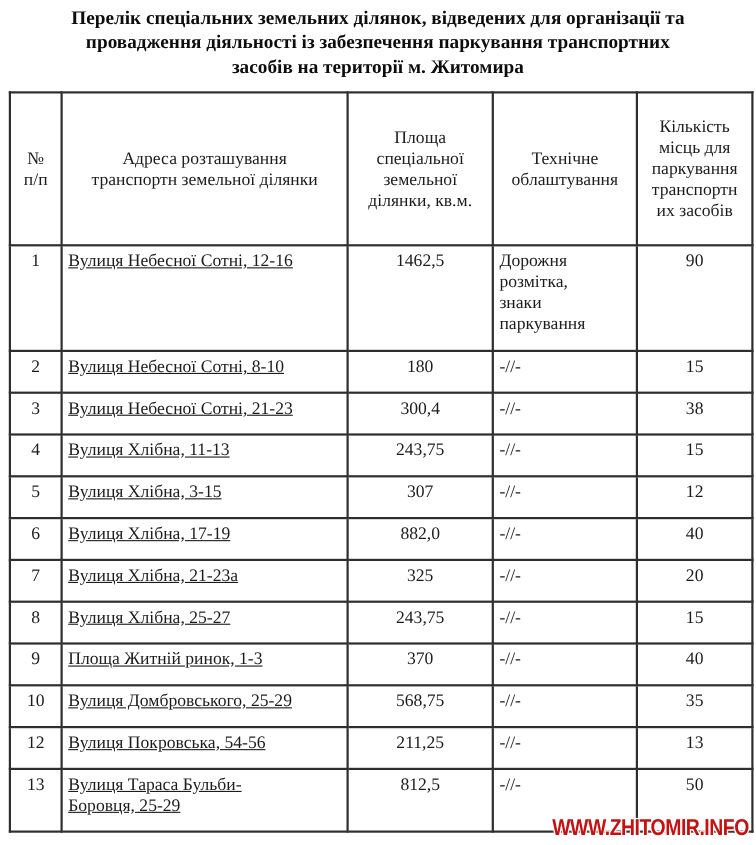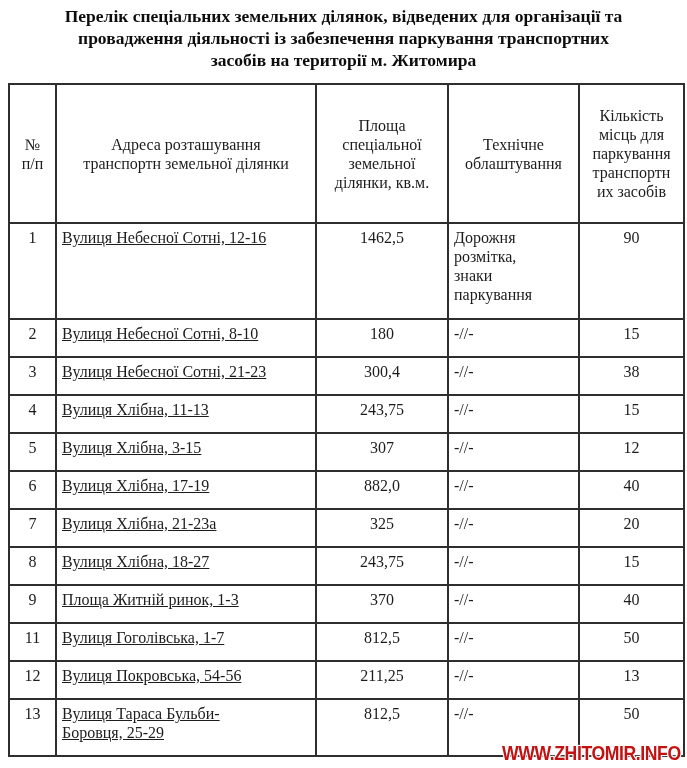--- a/index.html
+++ b/index.html
@@ -168,38 +168,38 @@
   </tr>
         <tr class="row">
     <td class="c-num">7</td>
     <td class="c-addr">Вулиця Хлібна, 21-23а</td>
     <td class="c-area">325</td>
     <td class="c-equip">-//-</td>
     <td class="c-spots">20</td>
   </tr>
         <tr class="row">
     <td class="c-num">8</td>
-    <td class="c-addr">Вулиця Хлібна, 18-27</td>
+    <td class="c-addr">Вулиця Хлібна, 25-27</td>
     <td class="c-area">243,75</td>
     <td class="c-equip">-//-</td>
     <td class="c-spots">15</td>
   </tr>
         <tr class="row">
     <td class="c-num">9</td>
     <td class="c-addr">Площа Житній ринок, 1-3</td>
     <td class="c-area">370</td>
     <td class="c-equip">-//-</td>
     <td class="c-spots">40</td>
   </tr>
         <tr class="row">
-    <td class="c-num">11</td>
-    <td class="c-addr">Вулиця Гоголівська, 1-7</td>
-    <td class="c-area">812,5</td>
-    <td class="c-equip">-//-</td>
-    <td class="c-spots">50</td>
+    <td class="c-num">10</td>
+    <td class="c-addr">Вулиця Домбровського, 25-29</td>
+    <td class="c-area">568,75</td>
+    <td class="c-equip">-//-</td>
+    <td class="c-spots">35</td>
   </tr>
         <tr class="row">
     <td class="c-num">12</td>
     <td class="c-addr">Вулиця Покровська, 54-56</td>
     <td class="c-area">211,25</td>
     <td class="c-equip">-//-</td>
     <td class="c-spots">13</td>
   </tr>
         <tr class="row twoline">
     <td class="c-num">13</td>

